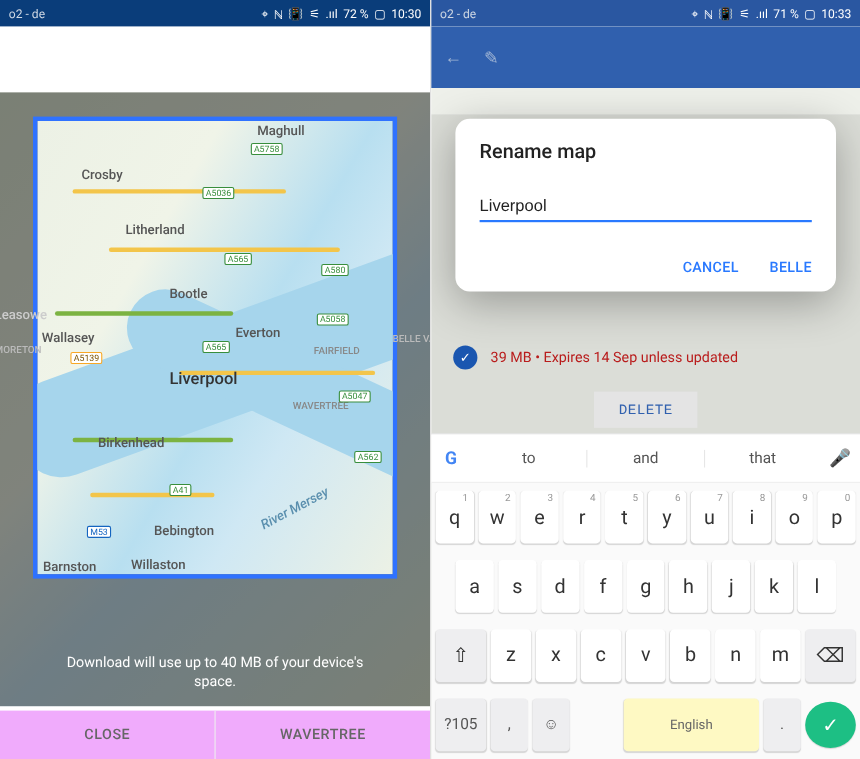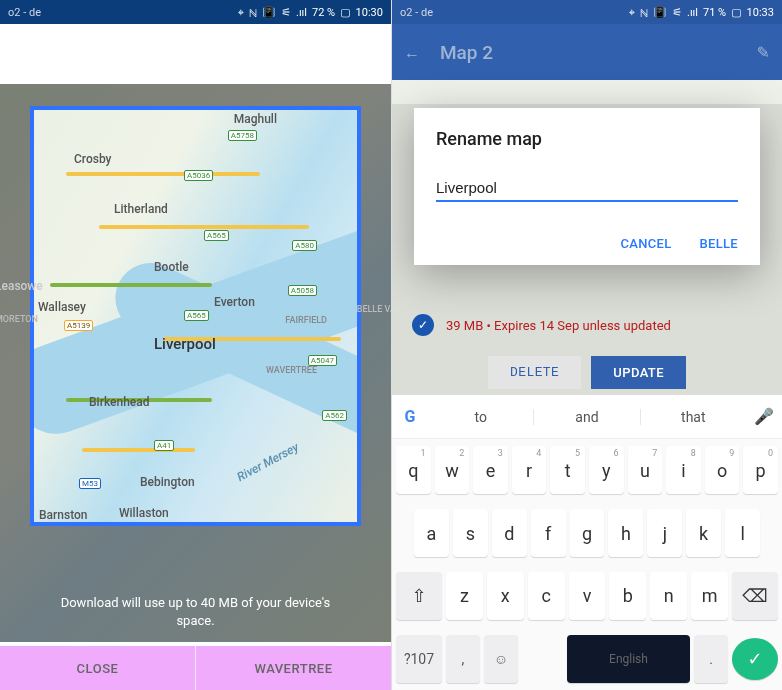--- a/index.html
+++ b/index.html
@@ -42,40 +42,40 @@
   .s2-appbar .title { flex:1; font-size:19px; font-weight:500; }
   .s2-dim { position:absolute; inset:80px 0 0 0; background: rgba(0,0,0,0.08); }
   .s2-info { position:absolute; top: 290px; left:0; right:0; padding: 0 20px; display:flex; align-items:center; gap:12px; }
   .s2-check { width:22px; height:22px; border-radius:50%; background:#1a56b0; color:#fff; display:flex; align-items:center; justify-content:center; font-size:12px; }
   .s2-info-text { font-size:13px; color:#b91c1c; }
   .s2-btns { position:absolute; top: 332px; left:0; right:0; display:flex; justify-content:center; gap:10px; }
   .s2-btn { padding: 9px 22px; font-size:13px; font-weight:500; letter-spacing:0.4px; }
   .s2-btn.del { background:#e4e4e4; color:#3060ae;font-family:Liberation Mono, monospace; }
   .s2-btn.upd { background:#3060ae; color:#fff; }
 
-  .dialog { position:absolute; top: 108px; left: 22px; right: 22px; background:#fff; border-radius:0; box-shadow: 0 10px 40px rgba(0,0,0,0.3); padding: 20px 22px 10px; }
+  .dialog { position:absolute; top: 108px; left: 22px; right: 22px; background:#fff; border-radius:13px; box-shadow: 0 10px 40px rgba(0,0,0,0.3); padding: 20px 22px 10px; }
   .dialog-title { font-size:18px; font-weight:500; color:#222; margin-bottom: 26px; }
   .dialog-input { width:100%; font-size:15px; padding: 4px 0; border:none; border-bottom: 2px solid #2979ff; outline:none; color:#222; }
   .dialog-actions { display:flex; justify-content:flex-end; gap: 28px; margin-top: 34px; margin-bottom: 4px; }
   .dialog-actions span { color:#2979ff; font-size:13px; font-weight:500; letter-spacing:0.3px; }
 
   
   .kb { position:absolute; left:0; right:0; bottom:0; top: 394px; background:#fafafa; border-top:1px solid #ddd; display:flex; flex-direction:column; }
   .sugbar { height:44px; display:flex; align-items:center; background:#fff; border-bottom:1px solid #eee; }
   .sugbar .g { width:36px; display:flex; align-items:center; justify-content:center; }
   .sugbar .sug { flex:1; text-align:center; color:#555; font-size:14px; }
   .sugbar .sug + .sug { border-left:1px solid #e6e6e6; }
   .sugbar .mic { width:36px; display:flex; align-items:center; justify-content:center; color:#666; }
   .krow { flex:1; display:flex; align-items:center; justify-content:center; gap:4px; padding: 0 4px; }
   .key { flex:1; height:48px; background:#fff; border-radius:4px; box-shadow: 0 1px 1px rgba(0,0,0,0.15); display:flex; align-items:center; justify-content:center; font-size:18px; color:#333; position:relative; }
   .key .sup { position:absolute; top:2px; right:5px; font-size:9px; color:#999; }
   .krow.mid { padding: 0 22px; }
   .key.fn { background:#eeeef0; font-size:14px; color:#555; }
   .key.shift, .key.back { flex: 0 0 46px; background:#eeeef0; }
-  .key.space { flex: 3; background:#0f172a; font-size:12px; color:#666;margin-left:45px; }
+  .key.space { flex: 3; background:#fef9c3; font-size:12px; color:#666;margin-left:45px; }
   .key.enter { flex:0 0 46px; background:#1dbf84; color:#fff; border-radius:50%; height:42px; }
   .key.sym { flex:0 0 46px; }
   .glogo { display:flex; font-weight:bold; font-size:16px; }
   .glogo .b{color:#4285f4}
 </style>
 </head>
 <body>
 
 <div class="container">
 
@@ -158,31 +158,29 @@
         <span>⚟</span>
         <span>.ııl</span>
         <span>71 %</span>
         <span>▢</span>
         <span>10:33</span>
       </div>
     </div>
     <div class="s2-back">
       <div class="s2-appbar">
         <span>←</span>
-        <span class="title">Map 2</span>
         <span>✎</span>
       </div>
       <div class="s2-dim"></div>
       <div class="s2-info">
         <div class="s2-check">✓</div>
         <div class="s2-info-text">39 MB • Expires 14 Sep unless updated</div>
       </div>
       <div class="s2-btns">
         <div class="s2-btn del">DELETE</div>
-        <div class="s2-btn upd">UPDATE</div>
       </div>
     </div>
 
     <div class="dialog">
       <div class="dialog-title">Rename map</div>
       <input class="dialog-input" value="Liverpool" style="">
       <div class="dialog-actions">
         <span>CANCEL</span>
         <span>BELLE</span>
       </div>
@@ -230,21 +228,21 @@
             <div class="key">x</div>
             <div class="key">c</div>
             <div class="key">v</div>
             <div class="key">b</div>
             <div class="key">n</div>
             <div class="key">m</div>
           </div>
         <div class="key back">⌫</div>
       </div>
       <div class="krow">
-        <div class="key fn sym">?107</div>
+        <div class="key fn sym">?105</div>
         <div class="key fn" style="flex:0 0 34px">,</div>
         <div class="key fn" style="flex:0 0 34px">☺</div>
         <div class="key space">English</div>
         <div class="key fn" style="flex:0 0 34px">.</div>
         <div class="key enter">✓</div>
       </div>
     </div>
   </div>
 
 </div>

